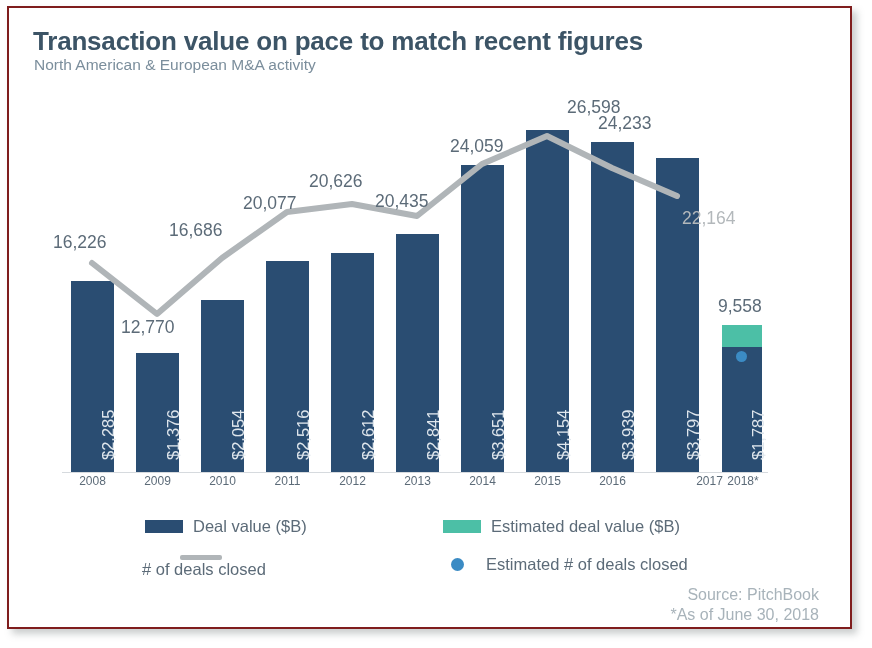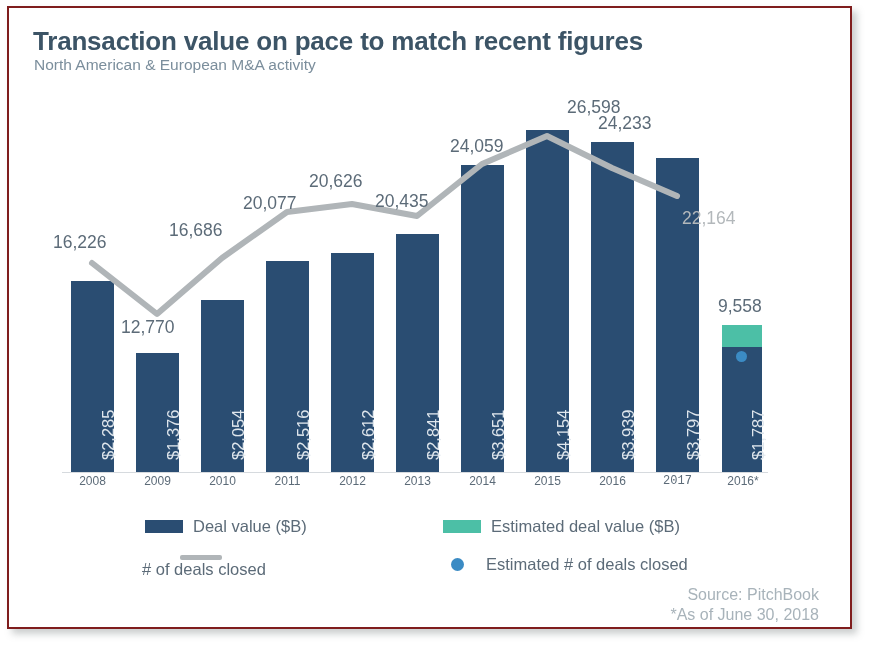--- a/index.html
+++ b/index.html
@@ -210,22 +210,22 @@
     <div id="axis-line"></div>
     <div class="x-tick" style="left:57px; width:53px;">2008</div>
     <div class="x-tick" style="left:122px; width:53px;">2009</div>
     <div class="x-tick" style="left:187px; width:53px;">2010</div>
     <div class="x-tick" style="left:252px; width:53px;">2011</div>
     <div class="x-tick" style="left:317px; width:53px;">2012</div>
     <div class="x-tick" style="left:382px; width:53px;">2013</div>
     <div class="x-tick" style="left:447px; width:53px;">2014</div>
     <div class="x-tick" style="left:512px; width:53px;">2015</div>
     <div class="x-tick" style="left:577px; width:53px;">2016</div>
-    <div class="x-tick" style="left:642px; width:53px;font-family:Liberation Mono, monospace;">2017</div>
-    <div class="x-tick" style="left:705px; width:58px;">2016*</div>
+    <div class="x-tick" style="left:674px; width:53px;">2017</div>
+    <div class="x-tick" style="left:705px; width:58px;">2018*</div>
 
     <div class="lg-item" style="left:136px; top:509px;">
       <span class="sw-bar" style="background:#2a4d72;"></span>
       <span class="lg-text">Deal value ($B)</span>
     </div>
     <div class="lg-item" style="left:434px; top:509px;">
       <span class="sw-bar" style="background:#4cbfa6;"></span>
       <span class="lg-text">Estimated deal value ($B)</span>
     </div>
     <div class="lg-item" style="left:133px; top:547px;flex-direction:column;">

